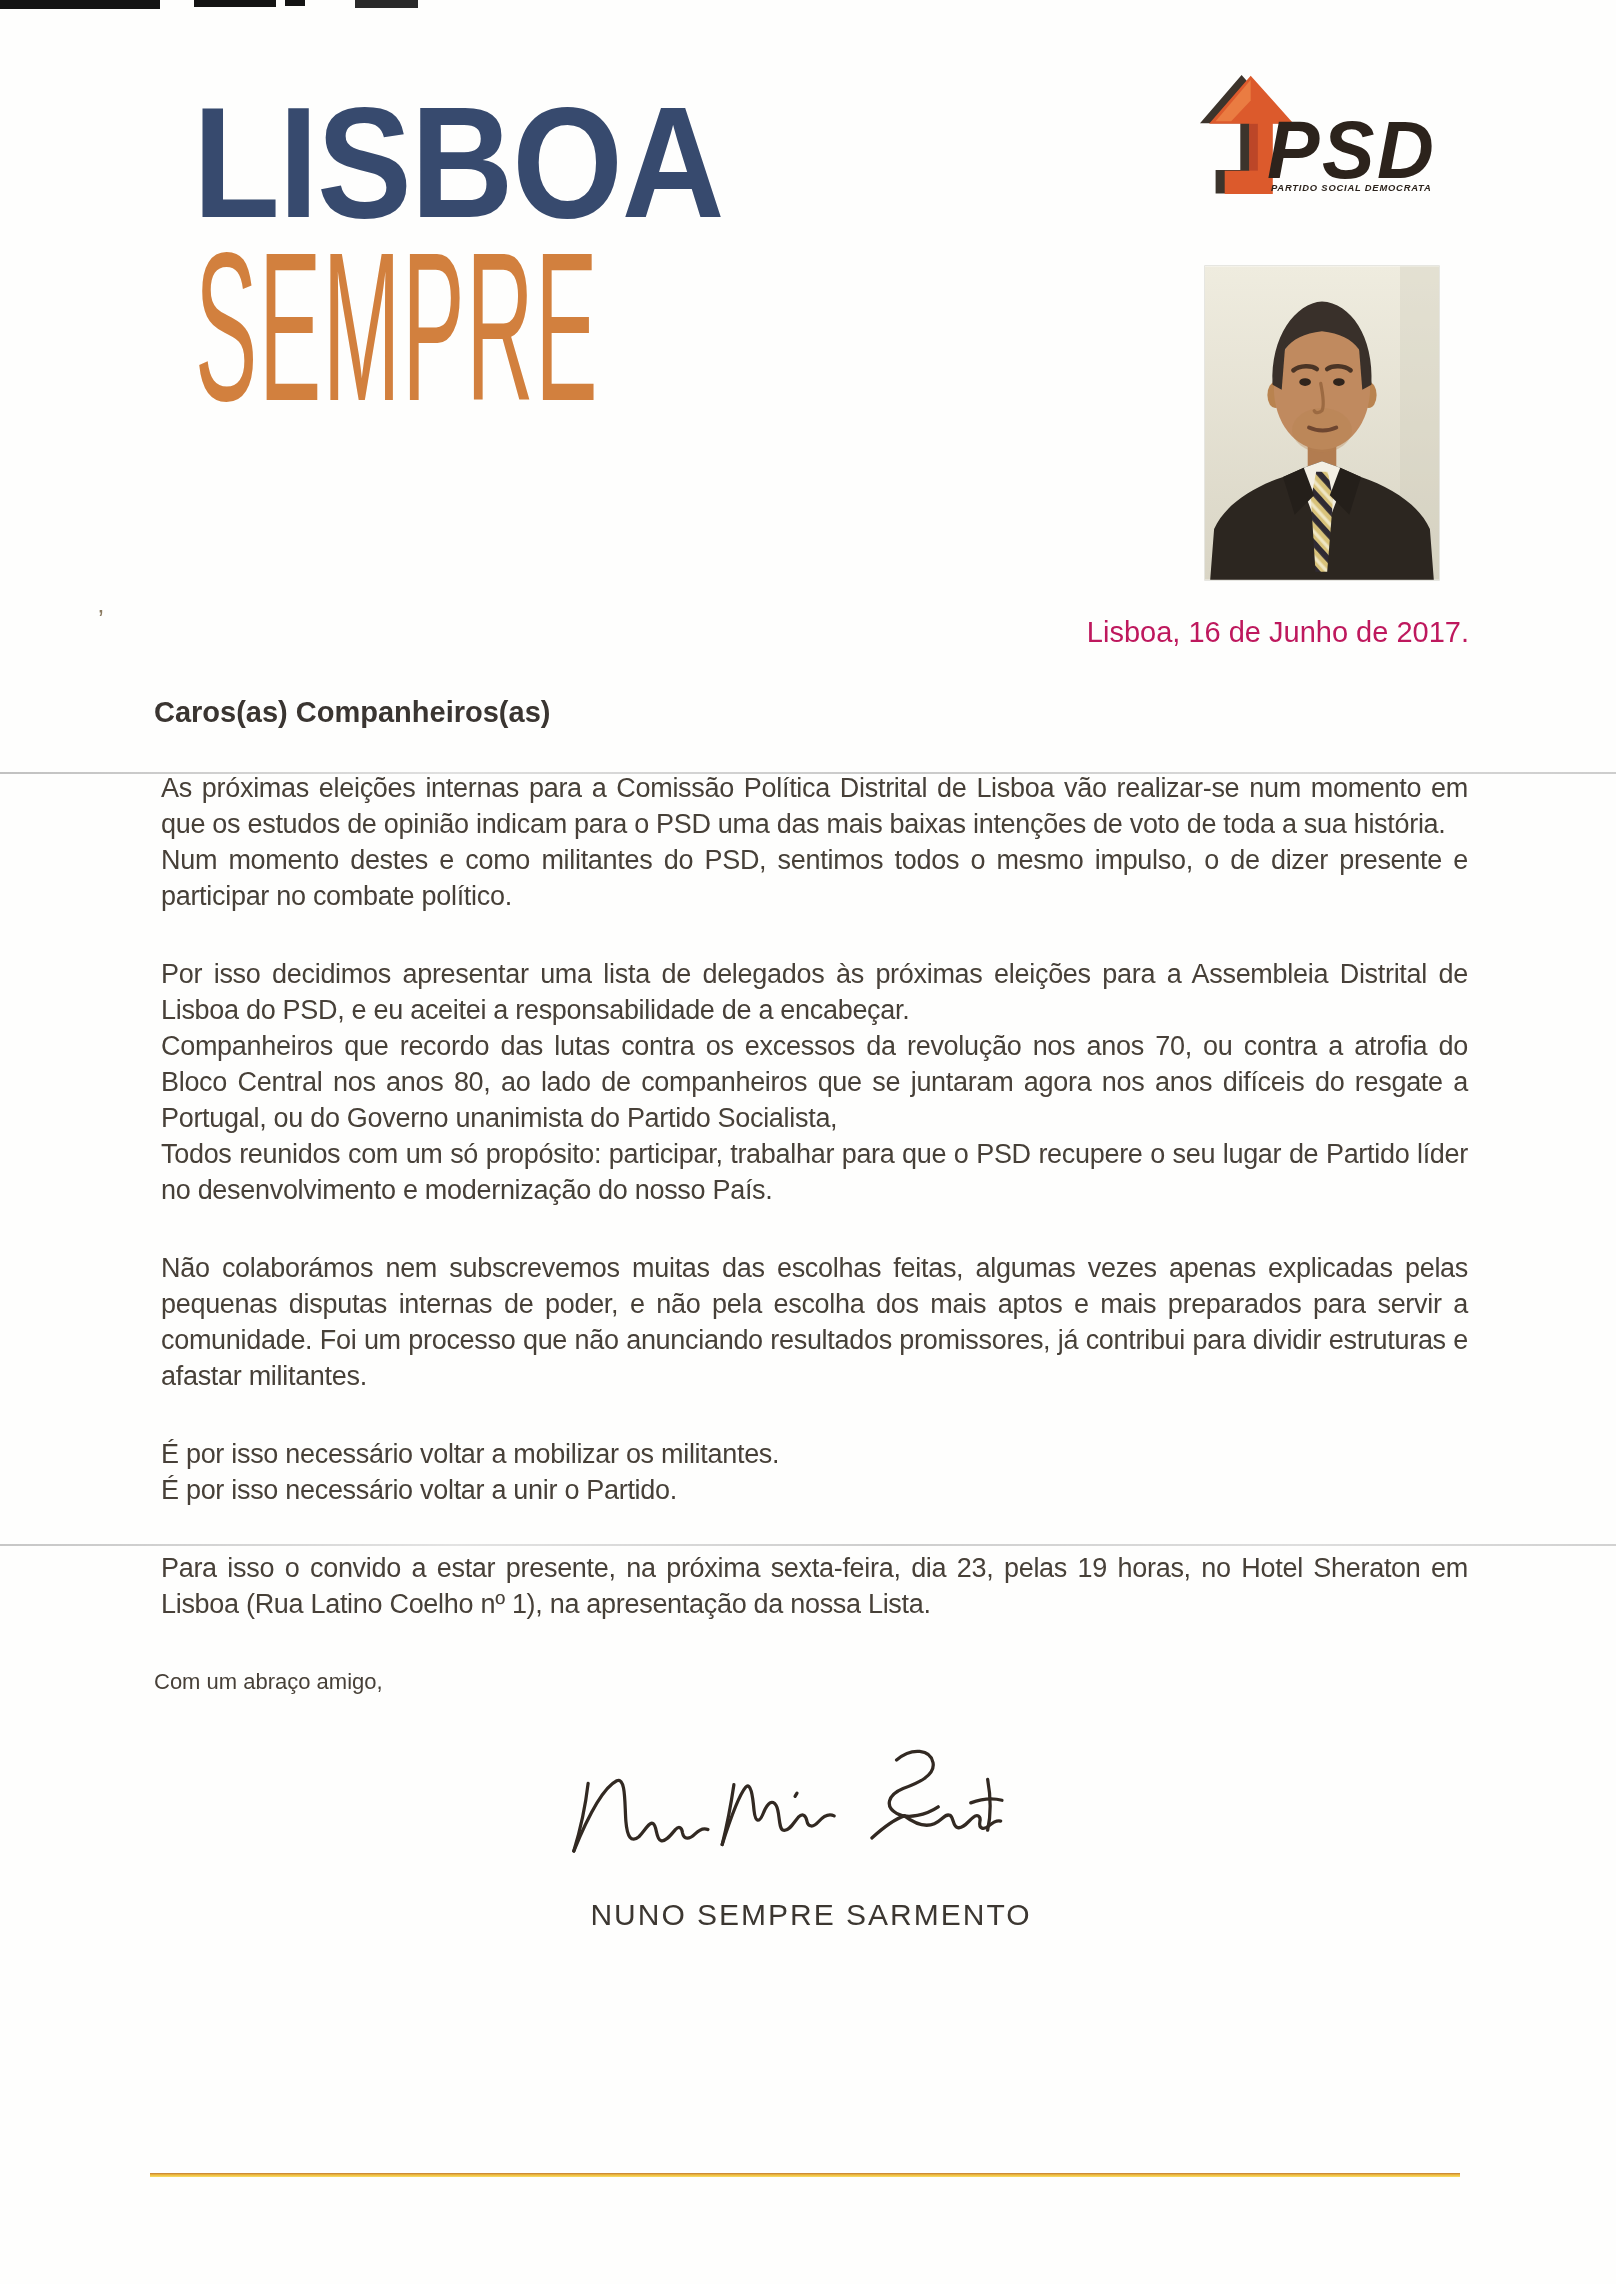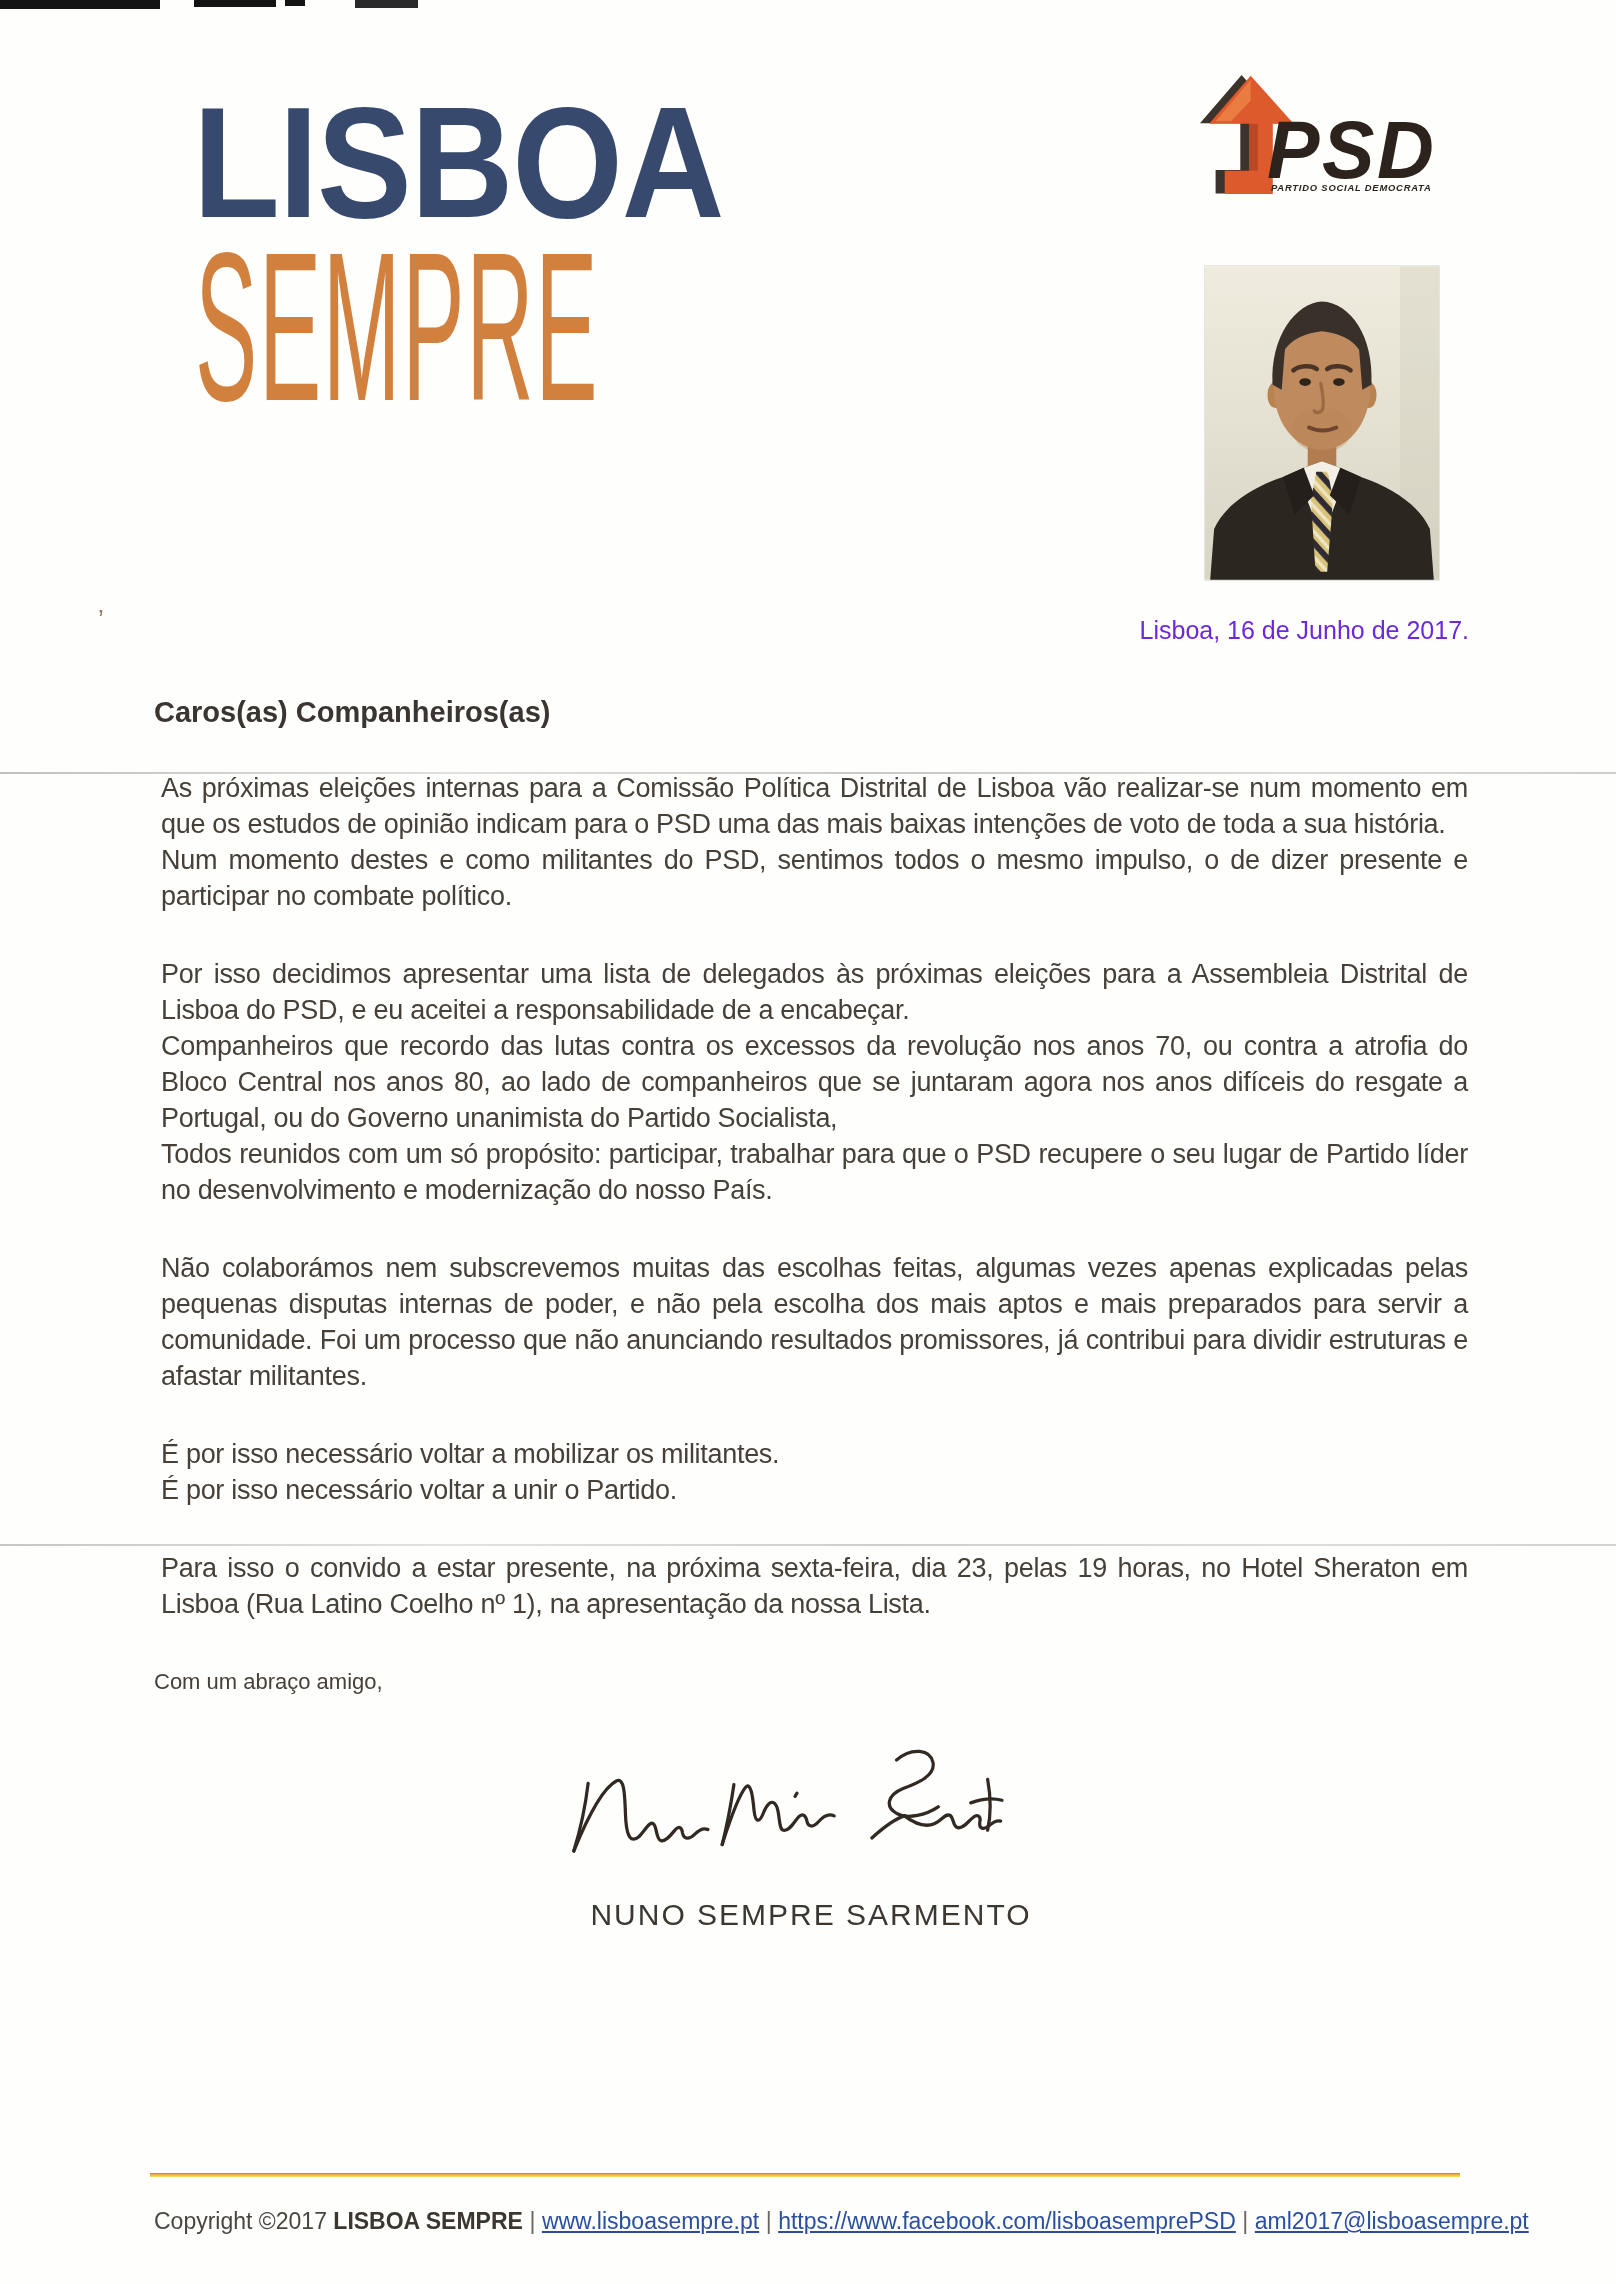--- a/index.html
+++ b/index.html
@@ -40,21 +40,21 @@
     transform:scaleX(.96); transform-origin:left top;
   }
   .psd-subtitle{
     position:absolute; left:1271px; top:182px; font-size:9.4px; font-weight:700;
     font-style:italic; color:#2c231c; letter-spacing:0.8px; white-space:nowrap;
   }
   
   .photo{position:absolute; left:1205px; top:266px; width:234px; height:314px;
     box-shadow:0 0 0 0.7px rgba(120,115,95,.25);}
   
-  .date-line{position:absolute; top:616px; right:147px; font-size:25px; color:#6d28d9; white-space:nowrap;}
+  .date-line{position:absolute; top:616px; right:147px; font-size:29px; color:#be185d; white-space:nowrap;}
   .salutation{position:absolute; left:154px; top:696px; font-size:29px; font-weight:700; color:#3a3531; white-space:nowrap;}
   
   .body-flow{position:absolute; left:154px; top:770px; width:1314px;}
   .block{margin:0 0 42px 7px;}
   .block p{
     margin:0; font-size:27px; line-height:36px; letter-spacing:-0.3px;
     text-align:justify; color:#474038; hyphens:none;
   }
   .closing{margin:0; font-size:22px; line-height:36px; color:#474038;}
   .signature{display:block; margin:43px 0 0 412px; width:449px; height:138px;}
@@ -175,16 +175,15 @@
         <path d="M520,112 C536,124 552,130 566,124 C578,119 582,108 590,111 C596,114 594,128 602,130 C611,132 618,120 626,114 C632,109 638,112 636,121 C634,132 642,134 650,127 C656,122 662,118 668,120"></path>
         <path d="M648,56 C652,78 654,106 648,134"></path>
         <path d="M622,92 C638,86 656,84 670,88"></path>
       </g>
     </svg>
 
     <div class="signer-name">NUNO SEMPRE SARMENTO</div>
   </div>
 
   <div class="footer-rule"></div>
-  <div class="footer-line"><span>Copyright ©2017 </span><span class="fbrand">LISBOA SEMPRE</span><span class="sep">|</span><span class="link">www.lisboasempre.pt</span><span class="sep">|</span><span class="link">https://www.facebook.com/lisboasemprePSD</span><span class="sep">|</span><span class="link">aml2017@lisboasempre.pt</span></div>
 
 </div>
 
 
 </body></html>

